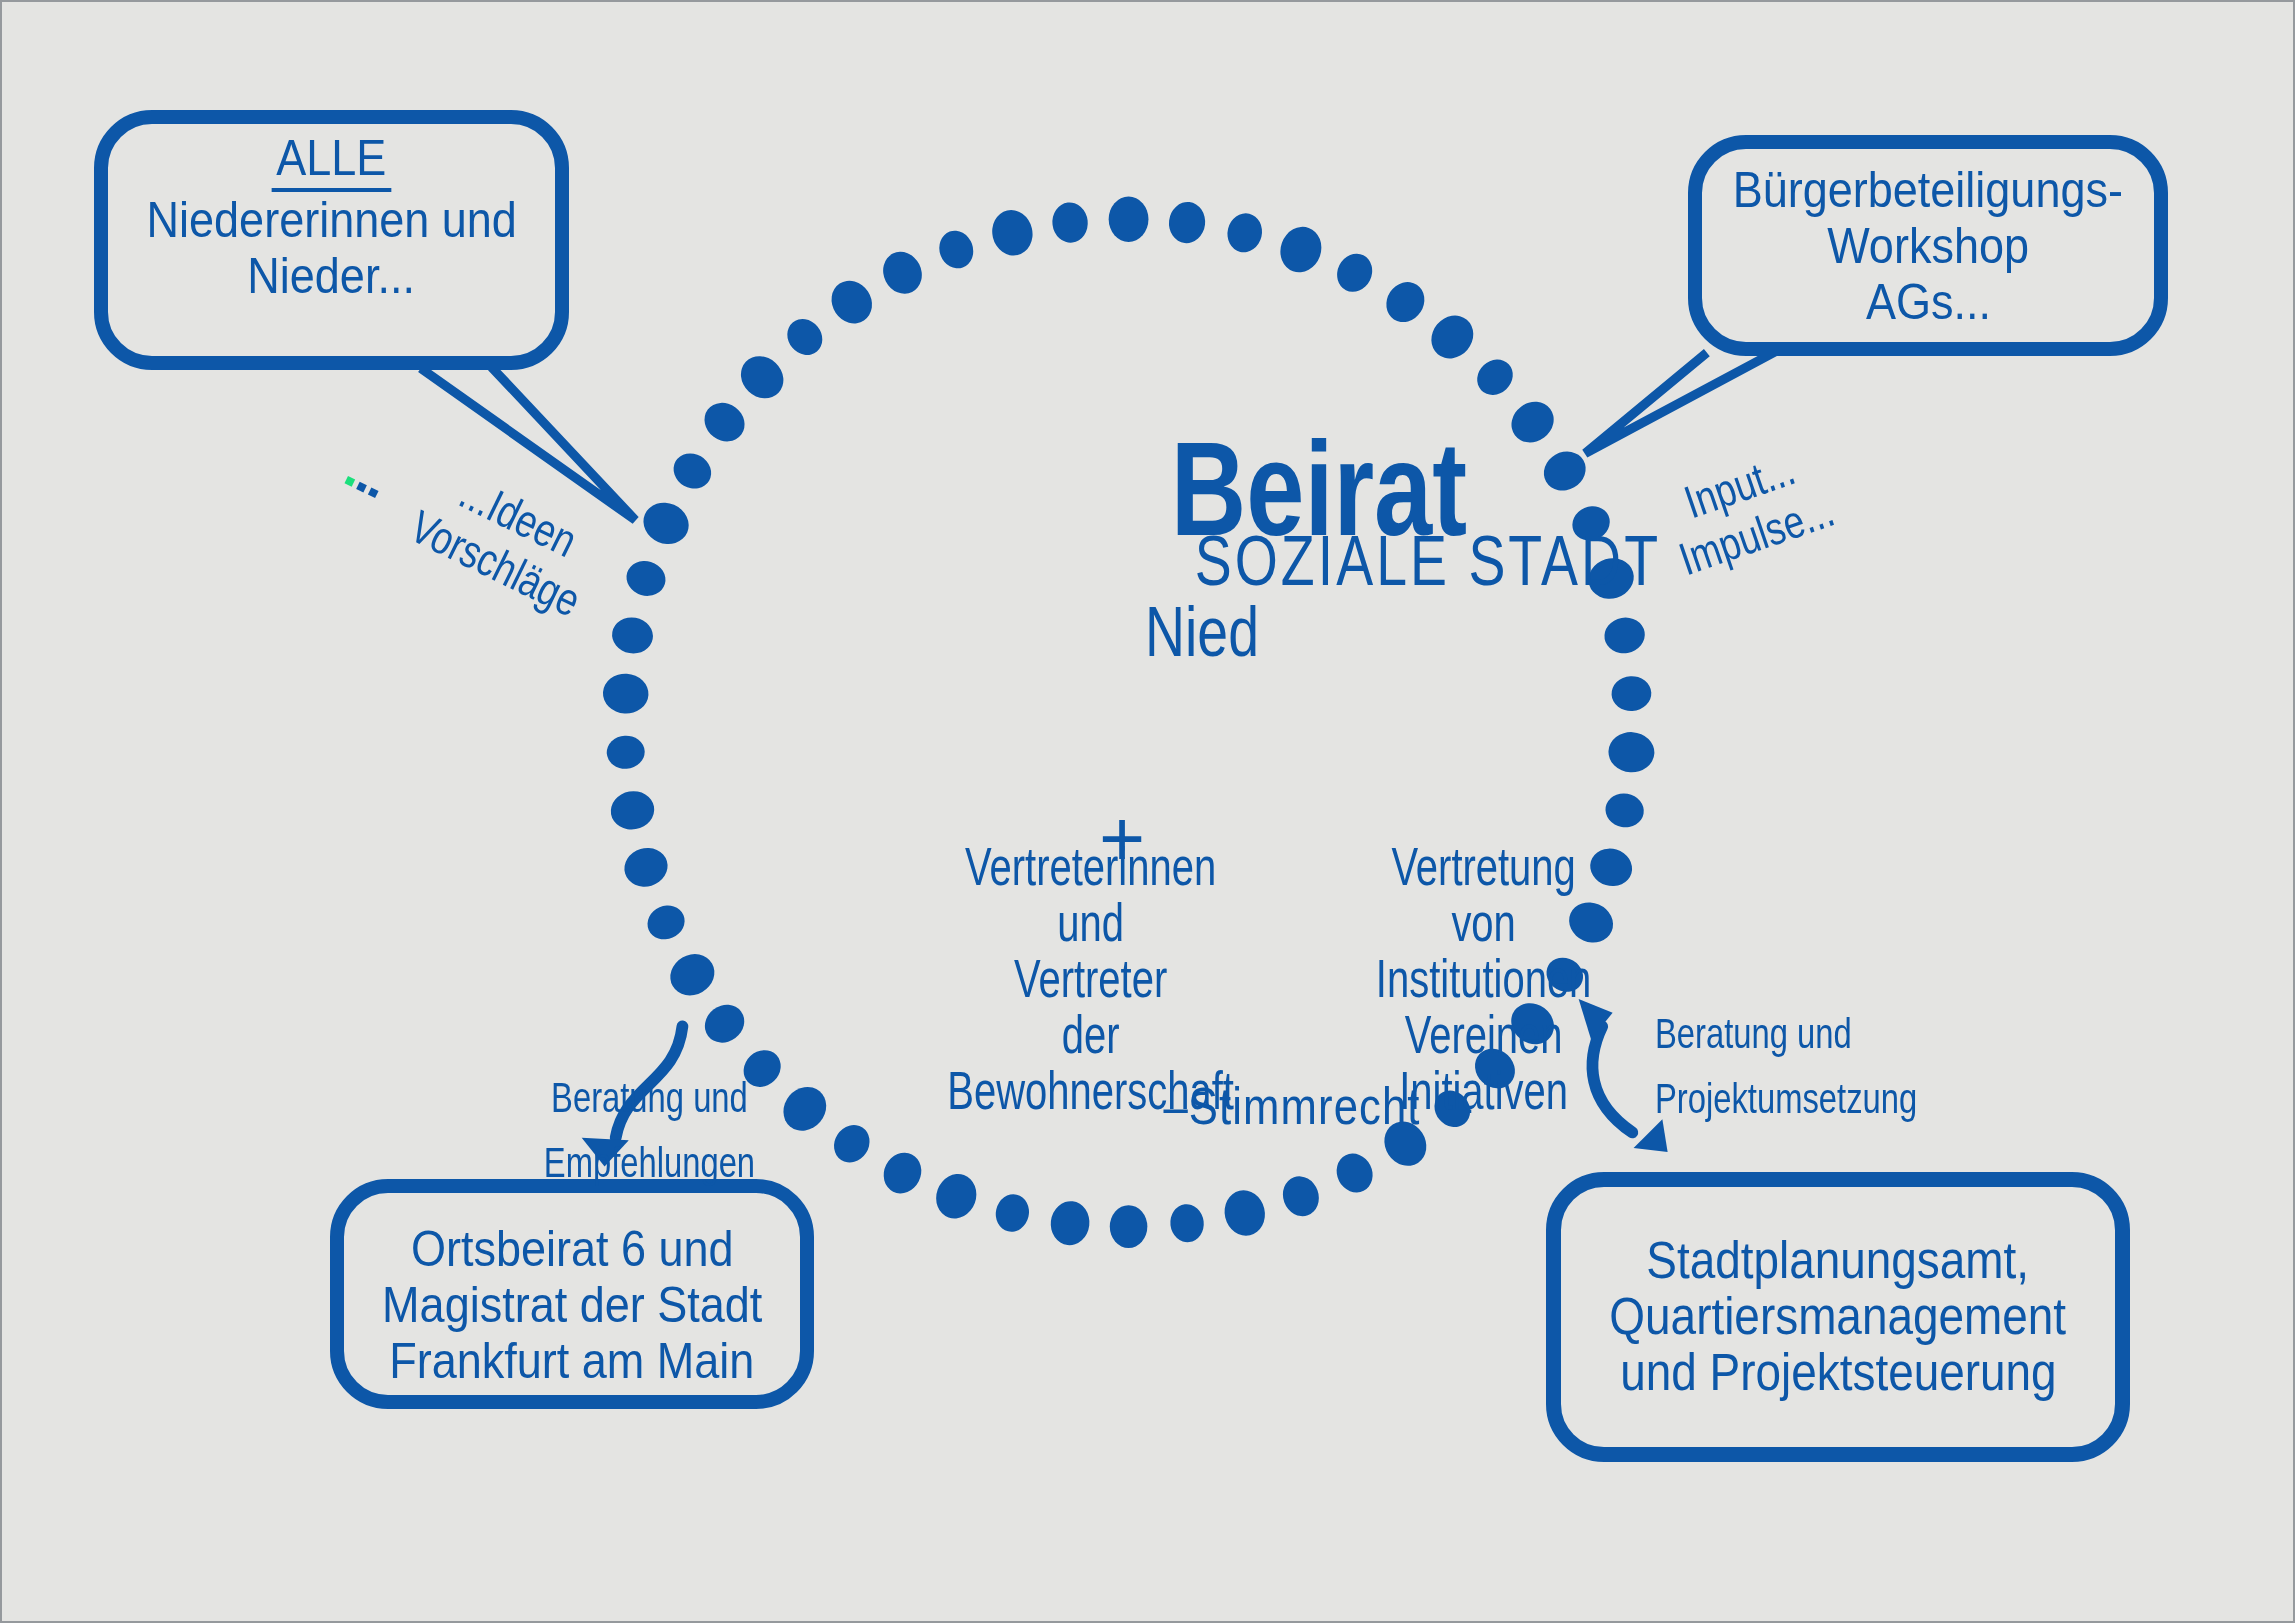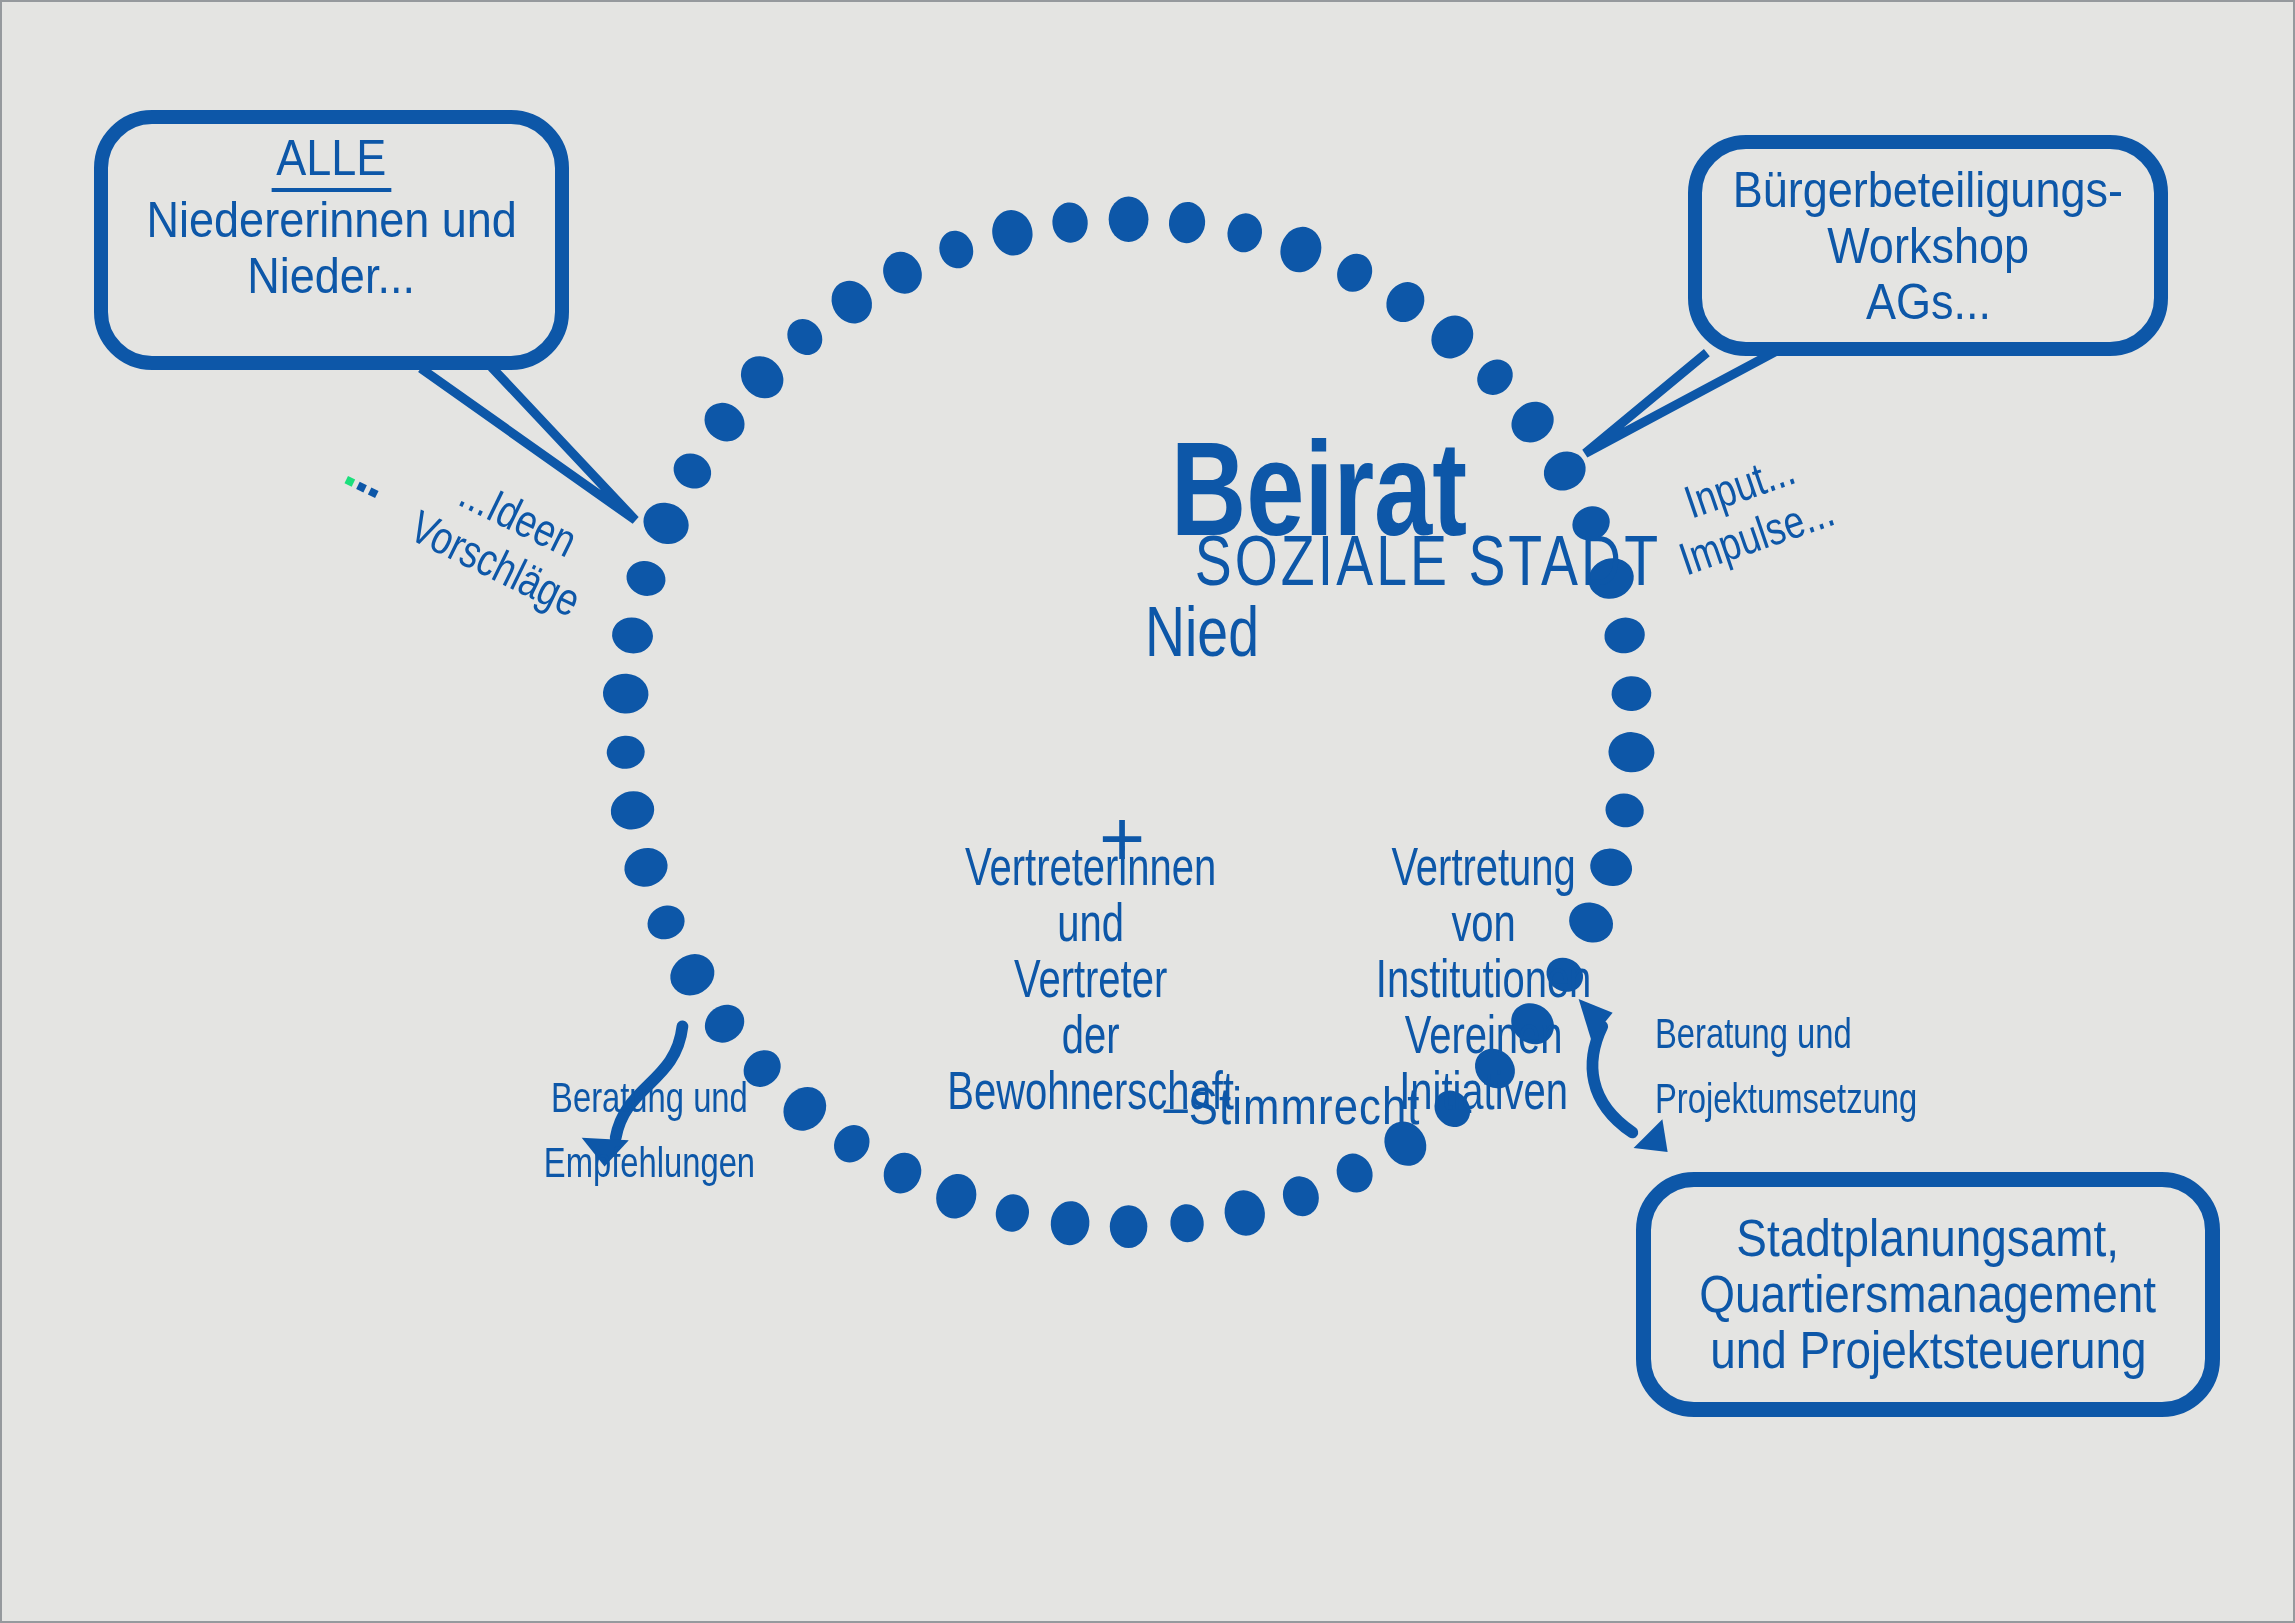--- a/index.html
+++ b/index.html
@@ -138,22 +138,27 @@
     <div class="bline sx90">Niedererinnen und</div>
     <div class="bline sx90">Nieder...</div>
   </div>
 
   <div class="bubble" style="left:1686px;top:133px;width:480px;height:221px;">
     <div class="bline sx90">Bürgerbeteiligungs-</div>
     <div class="bline sx90">Workshop</div>
     <div class="bline sx90">AGs...</div>
   </div>
 
-
-  <div class="bubble" style="left:1634px;top:1170px;width:584px;height:245px;border-width:15.7px;">
+  <div class="bubble" style="left:328px;top:1177px;width:484px;height:230px;padding-top:21px;">
+    <div class="bline sx90">Ortsbeirat 6 und</div>
+    <div class="bline sx90">Magistrat der Stadt</div>
+    <div class="bline sx90">Frankfurt am Main</div>
+  </div>
+
+  <div class="bubble" style="left:1544px;top:1170px;width:584px;height:290px;border-width:15.7px;">
     <div class="bline sx90" style="font-size:51px;">Stadtplanungsamt,</div>
     <div class="bline sx90" style="font-size:51px;">Quartiersmanagement</div>
     <div class="bline sx90" style="font-size:51px;">und Projektsteuerung</div>
   </div>
 
   <div class="abs ctr txt title sx78" style="left:1127px;top:420px;">Beirat</div>
   <div class="abs ctr txt subtitle sx78" style="left:1127px;top:523px;">SOZIALE STADT</div>
   <div class="abs ctr txt nied sx78" style="left:1127px;top:594px;">Nied</div>
 
   <div class="abs ctr txt col sx74" style="left:895px;top:836px;">

